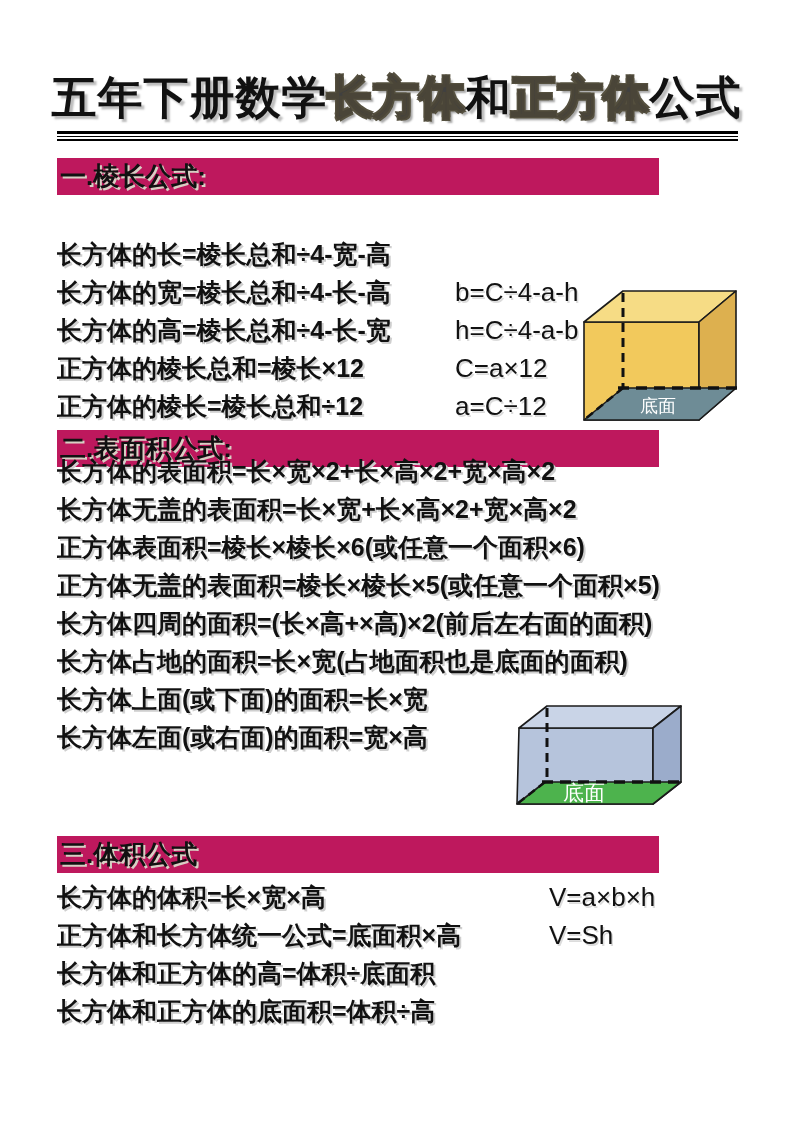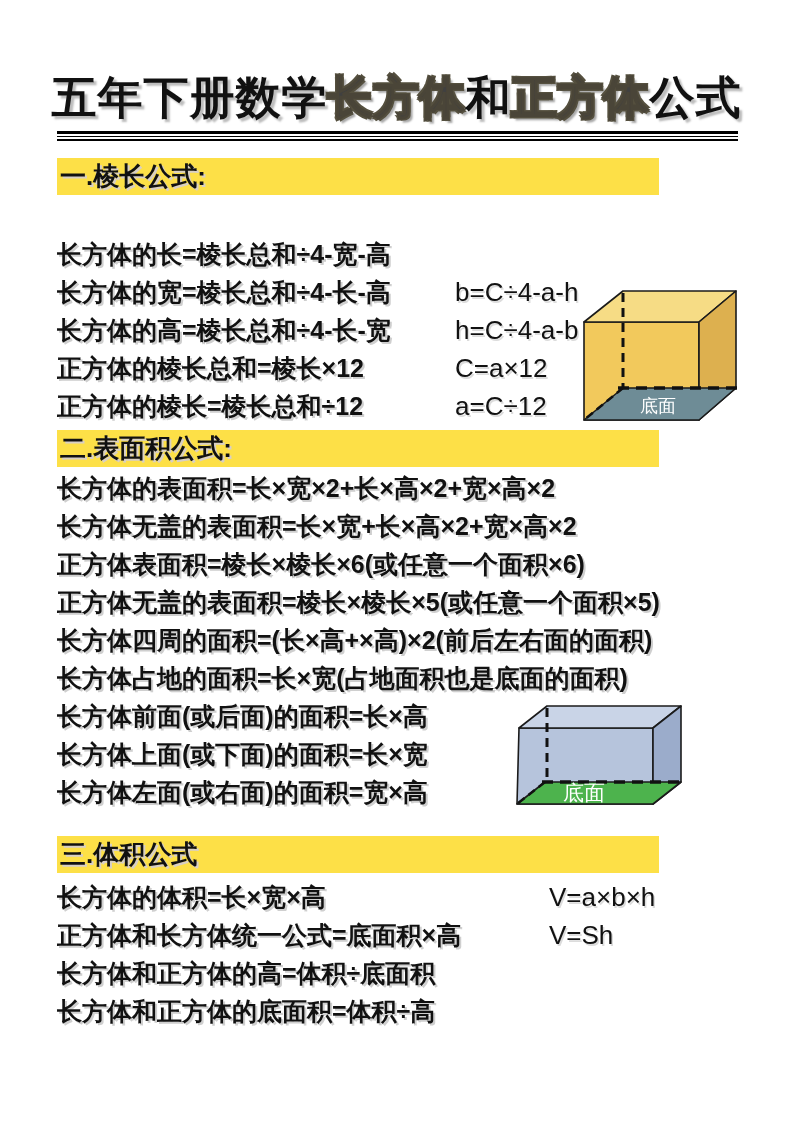--- a/index.html
+++ b/index.html
@@ -36,32 +36,32 @@
       transparent 2.5px,transparent 4.5px,
       #000 4.5px,#000 6px,
       transparent 6px,transparent 8px,
       #000 8px,#000 9.5px,
       transparent 9.5px);
   }
   
   .content{position:absolute;left:57px;top:0;width:681px;}
   .bar{
     position:absolute;left:0;width:602px;height:37px;
-    background:#fde047;
+    background:#be185d;
     font-size:26px;font-weight:bold;line-height:37px;
     padding-left:3px;box-sizing:border-box;
     text-shadow:2px 2px 0 #d8cfc4;
     white-space:nowrap;
   }
   #s1bar{top:158px;}
   #s2bar{top:430px;}
   #s3bar{top:816px;margin-top:20px;}
   .rows{position:absolute;left:0;width:681px;}
   #s1rows{top:197px;}
-  #s2rows{top:469px;}
+  #s2rows{top:452px;}
   #s3rows{top:878px;}
   .row{
     position:relative;height:38px;line-height:38px;
     white-space:nowrap;
   }
   .cn{
     font-size:25px;font-weight:bold;
     text-shadow:2px 2px 0 #cfcfcf;
   }
   .f{
@@ -133,23 +133,20 @@
       <div class="row">
         <span class="cn">正方体无盖的表面积=棱长×棱长×5(或任意一个面积×5)</span>
       </div>
       <div class="row">
         <span class="cn">长方体四周的面积=(长×高+×高)×2(前后左右面的面积)</span>
       </div>
       <div class="row">
         <span class="cn">长方体占地的面积=长×宽(占地面积也是底面的面积)</span>
       </div>
       <div class="row">
-        <span class="cn">长方体前面(或后面)的面积=长×高</span>
-      </div>
-      <div class="row">
         <span class="cn">长方体上面(或下面)的面积=长×宽</span>
       </div>
       <div class="row">
         <span class="cn">长方体左面(或右面)的面积=宽×高</span>
       </div>
     </div>
 
     <div class="bar" id="s3bar">三.体积公式</div>
     <div class="rows" id="s3rows">
       <div class="row">

